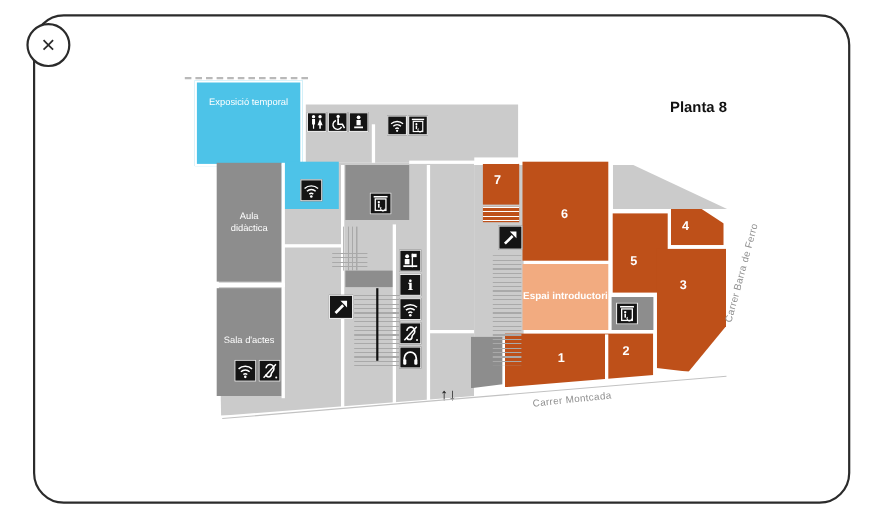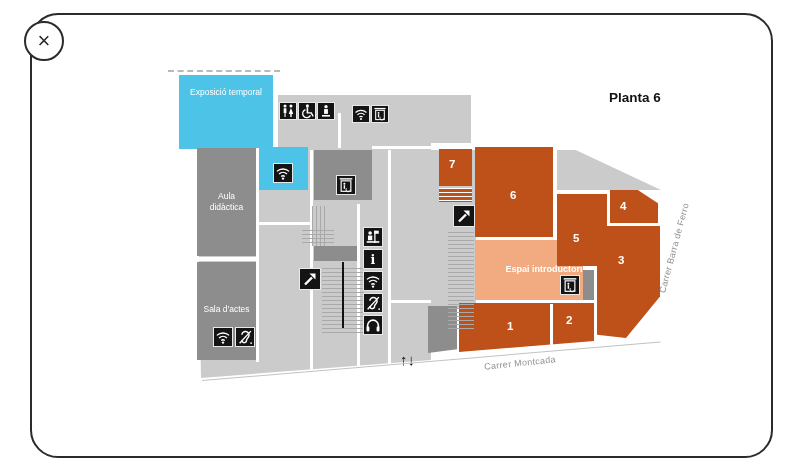--- a/index.html
+++ b/index.html
@@ -85,21 +85,21 @@
       <symbol id="i-audio" viewBox="0 0 20 20">
         <path d="M4 13v-2.4a6 6 0 0 1 12 0V13" fill="none" stroke="#fff" stroke-width="1.8"></path>
         <rect x="2.8" y="11.8" width="3.2" height="5.4" rx="1.2" fill="#fff"></rect>
         <rect x="14" y="11.8" width="3.2" height="5.4" rx="1.2" fill="#fff"></rect>
       </symbol>
     </defs>
   </svg>
 
   <div class="abs card"></div>
   <div class="abs close-btn">×</div>
-  <div class="abs floor-title">Planta 6</div>
+  <div class="abs floor-title">Planta 8</div>
 
   <div class="abs" style="left:16px;top:0;width:800px;height:469px;">
 
     <div class="abs dashed" style="left:152px;top:70px;width:112px;height:0;"></div>
 
     <div class="abs floor" style="left:181px;top:148px;width:234px;height:230px;clip-path:polygon(0px 0px,234px 0px,234px 212px,4px 230px);"></div>
 
     <div class="abs floor" style="left:262px;top:95px;width:193px;height:53px;"></div>
 
     <div class="abs" style="left:415px;top:140px;width:235px;height:218px;background:#fff;
@@ -129,21 +129,21 @@
 
     <div class="abs room" style="left:423px;top:149px;width:33px;height:37px;">
       <span class="roomnum" style="left:10px;top:9px;">7</span>
     </div>
     <div class="abs room stairs-o" style="left:423px;top:188px;width:33px;height:14px;"></div>
 
     <div class="abs room" style="left:459px;top:147px;width:78px;height:90px;">
       <span class="roomnum" style="left:35px;top:42px;">6</span>
     </div>
 
-    <div class="abs" style="left:459px;top:240px;width:78px;height:60px;background:var(--c-intro_space);display:flex;align-items:center;justify-content:center;padding-left:30px;">
+    <div class="abs" style="left:459px;top:240px;width:78px;height:60px;background:var(--c-intro_space);display:flex;align-items:center;justify-content:center;">
       <div class="arealbl" style="font-weight:bold;font-size:9px;">Espai introductori</div>
     </div>
 
     <div class="abs room" style="left:541px;top:194px;width:50px;height:72px;">
       <span class="roomnum" style="left:16px;top:38px;">5</span>
     </div>
 
     <div class="abs room" style="left:594px;top:190px;width:48px;height:33px;clip-path:polygon(0 0,58% 0,100% 40%,100% 100%,0 100%);">
       <span class="roomnum" style="left:10px;top:10px;">4</span>
     </div>

